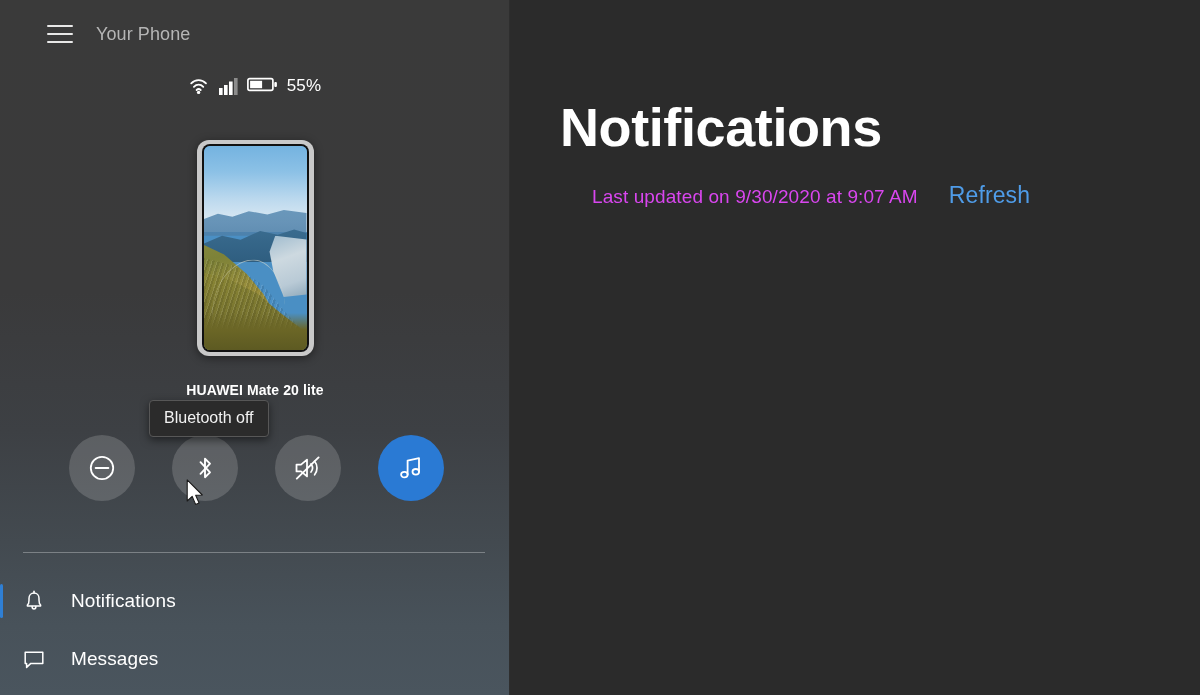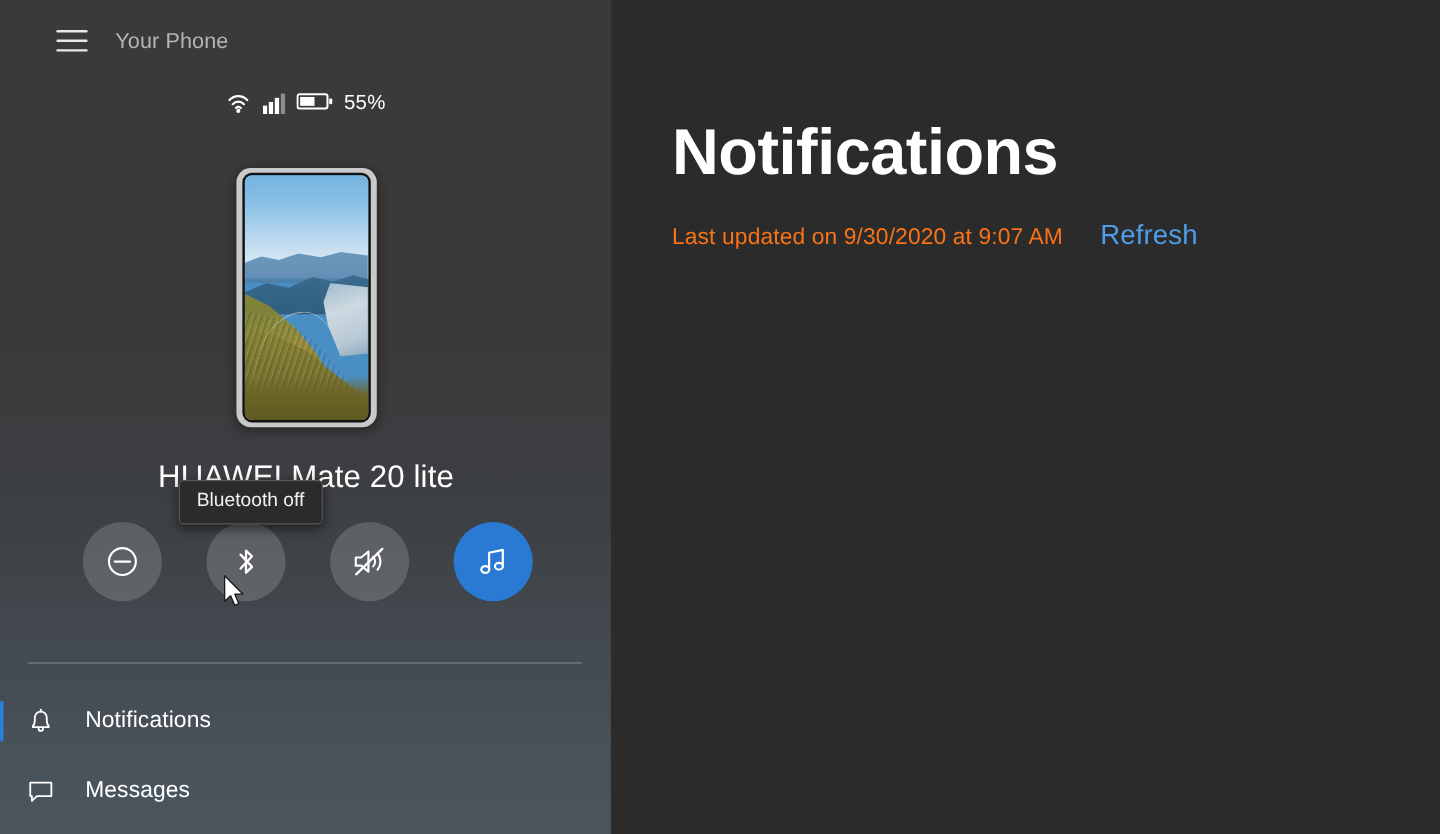--- a/index.html
+++ b/index.html
@@ -166,22 +166,22 @@
   .wp-trees {
     position: absolute; left: 0; bottom: 0; width: 100%; height: 18%;
     background: linear-gradient(180deg, rgba(109,104,36,0) 0%, #6b6626 45%, #5d5a22 100%);
   }
 
   
   .device-name {
     position: absolute;
     top: 382px; left: 0; width: 510px;
     text-align: center;
-    font-size: 26px;
-    font-weight: 400;
+    font-size: 14px;
+    font-weight: 700;
     color: #ffffff;
     letter-spacing: .1px;
     white-space: nowrap;
   }
 
   
   .tooltip {
     position: absolute;
     left: 149px; top: 400px;
     padding: 8px 14px 9px 14px;
@@ -269,22 +269,23 @@
     line-height: 1;
   }
   .main-sub {
     margin-top: 28px;
     display: flex;
     align-items: baseline;
     gap: 31px;
   }
   .updated-text {
     font-size: 19px;
-    color: #f97316;
+    color: #d946ef;
     letter-spacing: .1px;
+    margin-left: 32px;
   }
   .refresh-link {
     font-size: 23px;
     color: #4f9ce8;
     cursor: pointer;
     letter-spacing: .1px;
   }
 
   
   .cursor {

